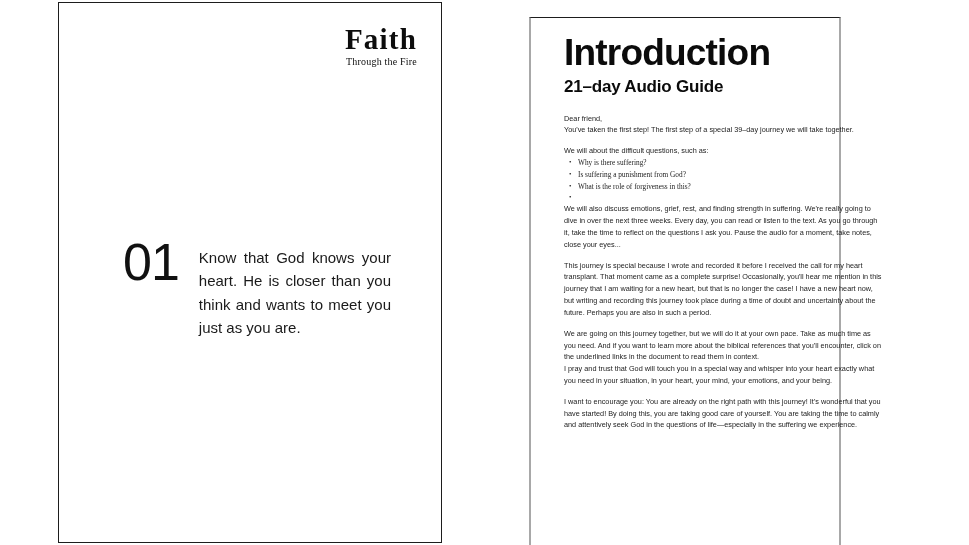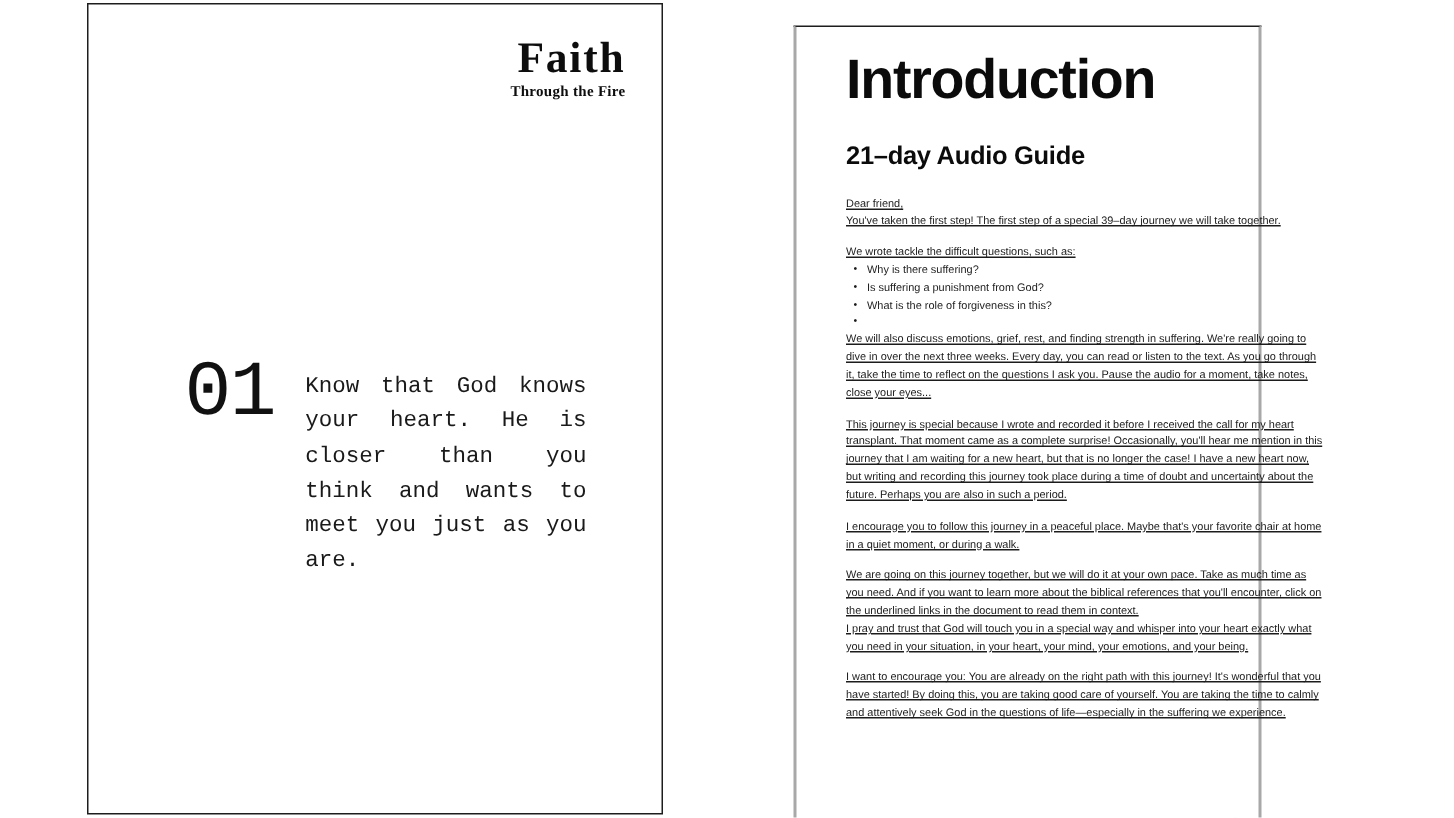--- a/index.html
+++ b/index.html
@@ -54,35 +54,34 @@
     color: #0d0d0d;
   }
   .brand-title {
     font-size: 29px;
     font-weight: 700;
     letter-spacing: 1.2px;
     line-height: 1;
   }
   .brand-sub {
     font-size: 10px;
-    font-weight: 700;
+    font-weight: 400;
     letter-spacing: 0.2px;
     line-height: 1;
     margin-top: 3px;
   }
 
   .chapter-block {
     position: absolute;
     left: 64px;
     top: 240px;
     width: 268px;
     display: flex;
     align-items: flex-start;
     gap: 20px;
-    font-family: Liberation Mono, monospace;
   }
   .chapter-number {
     font-size: 52px;
     font-weight: 300;
     line-height: 0.92;
     color: #111111;
     letter-spacing: -1px;
     flex: 0 0 auto;
     margin-top: -4px;
   }
@@ -108,40 +107,40 @@
     letter-spacing: -0.8px;
     line-height: 1.05;
     color: #0b0b0b;
   }
   .rp-subtitle {
     font-size: 17px;
     font-weight: 700;
     letter-spacing: -0.2px;
     line-height: 1.1;
     color: #0b0b0b;
-    margin-top: 22px;
+    margin-top: 5px;
   }
 
   .rp-body {
     margin-top: 16px;
     font-size: 7.3px;
     line-height: 1.62;
     color: #1c1c1c;
   }
   .rp-body p {
     margin: 0 0 9px 0;
-    text-decoration: underline;
   }
   .rp-body p.tight {
     margin-bottom: 0;
   }
   .rp-list {
     margin: 0 0 0 0;
     padding-left: 14px;
     list-style: none;
+    font-family: Liberation Serif, serif;
   }
   .rp-list li {
     position: relative;
     line-height: 1.62;
     min-height: 11px;
   }
   .rp-list li:before {
     content: "\2022";
     position: absolute;
     left: -9px;
@@ -183,34 +182,33 @@
       <div class="rp-title">Introduction</div>
       <div class="rp-subtitle">21–day Audio Guide</div>
 
       <div class="rp-body">
 
         <p class="tight">Dear friend,</p>
 
         <p>You've taken the first step! The first step of a special 39–day journey we will take together.</p>
 
 
-        <p class="tight">We wrote tackle the difficult questions, such as:</p>
+        <p class="tight">We will about the difficult questions, such as:</p>
 
         <ul class="rp-list">
           <li>Why is there suffering?</li>
           <li>Is suffering a punishment from God?</li>
           <li>What is the role of forgiveness in this?</li>
           <li></li>
         </ul>
 
         <p>We will also discuss emotions, grief, rest, and finding strength in suffering. We're really going to dive in over the next three weeks. Every day, you can read or listen to the text. As you go through it, take the time to reflect on the questions I ask you. Pause the audio for a moment, take notes, close your eyes...</p>
 
         <p>This journey is special because I wrote and recorded it before I received the call for my heart transplant. That moment came as a complete surprise! Occasionally, you'll hear me mention in this journey that I am waiting for a new heart, but that is no longer the case! I have a new heart now, but writing and recording this journey took place during a time of doubt and uncertainty about the future. Perhaps you are also in such a period.</p>
 
-        <p>I encourage you to follow this journey in a peaceful place. Maybe that's your favorite chair at home in a quiet moment, or during a walk.</p>
 
 
         <p class="tight">We are going on this journey together, but we will do it at your own pace. Take as much time as you need. And if you want to learn more about the biblical references that you'll encounter, click on the underlined links in the document to read them in context.</p>
 
         <p>I pray and trust that God will touch you in a special way and whisper into your heart exactly what you need in your situation, in your heart, your mind, your emotions, and your being.</p>
 
         <p>I want to encourage you: You are already on the right path with this journey! It's wonderful that you have started! By doing this, you are taking good care of yourself. You are taking the time to calmly and attentively seek God in the questions of life—especially in the suffering we experience.</p>
 
       </div>
     </div>

